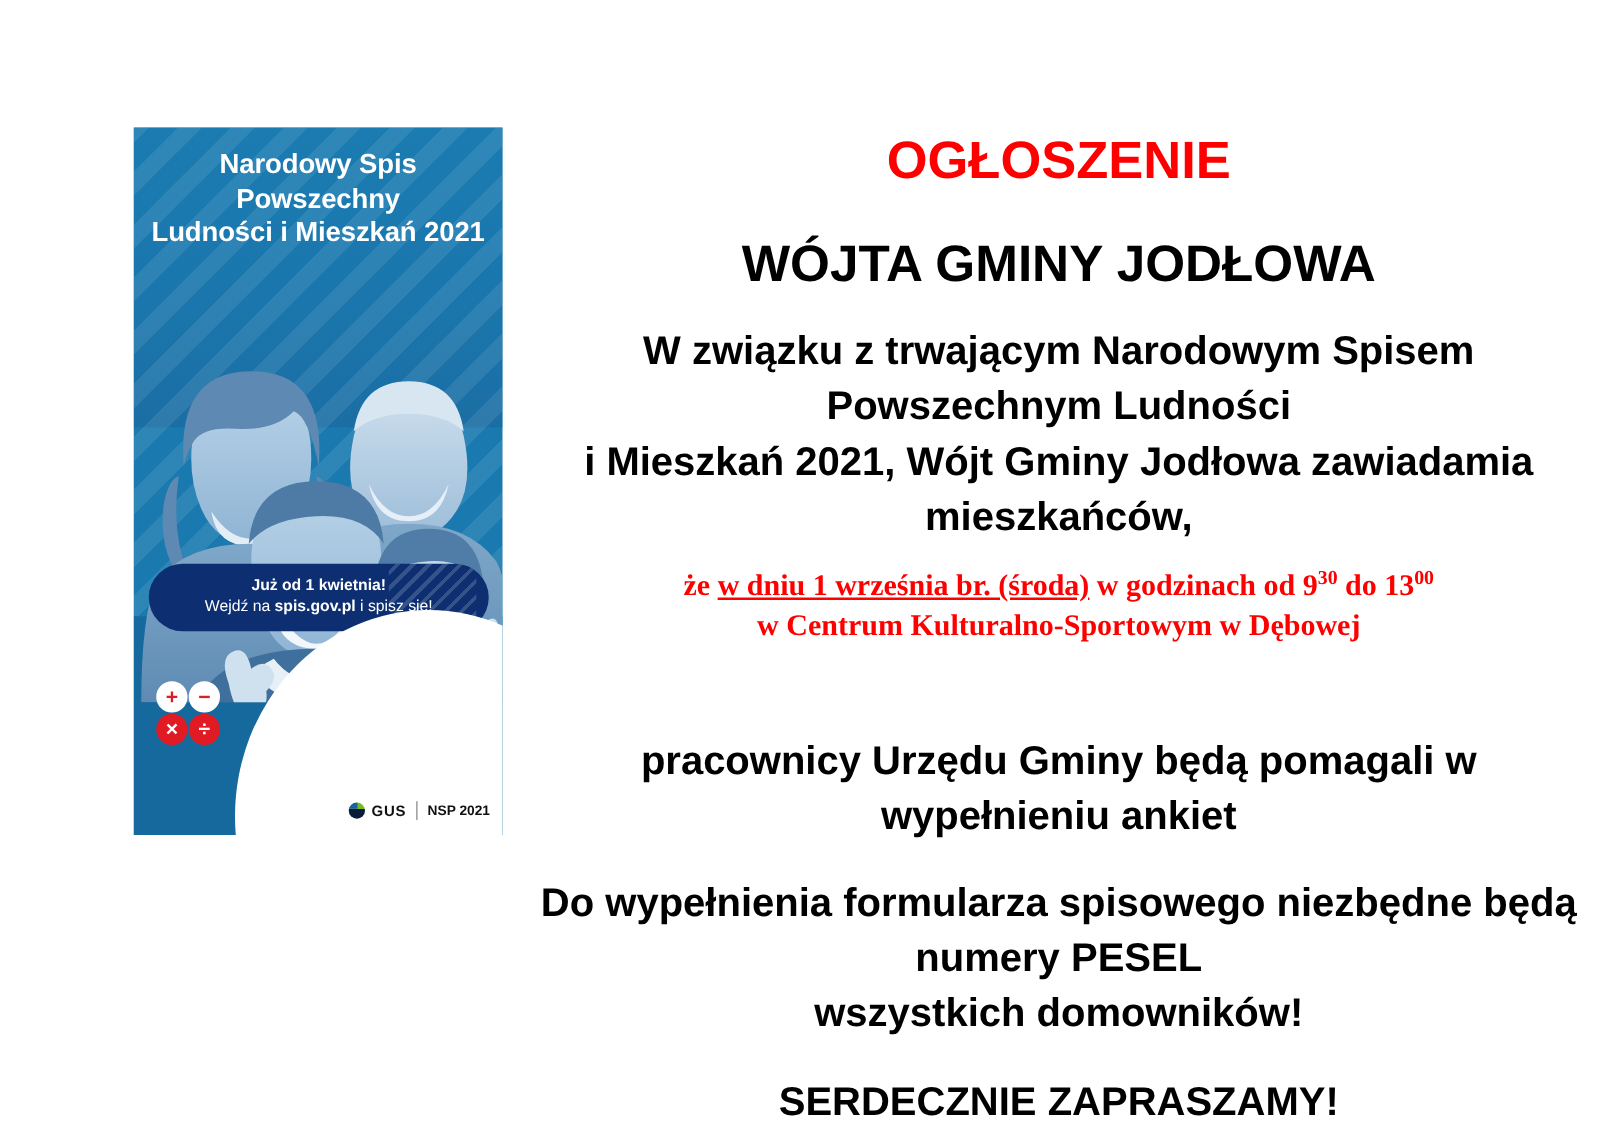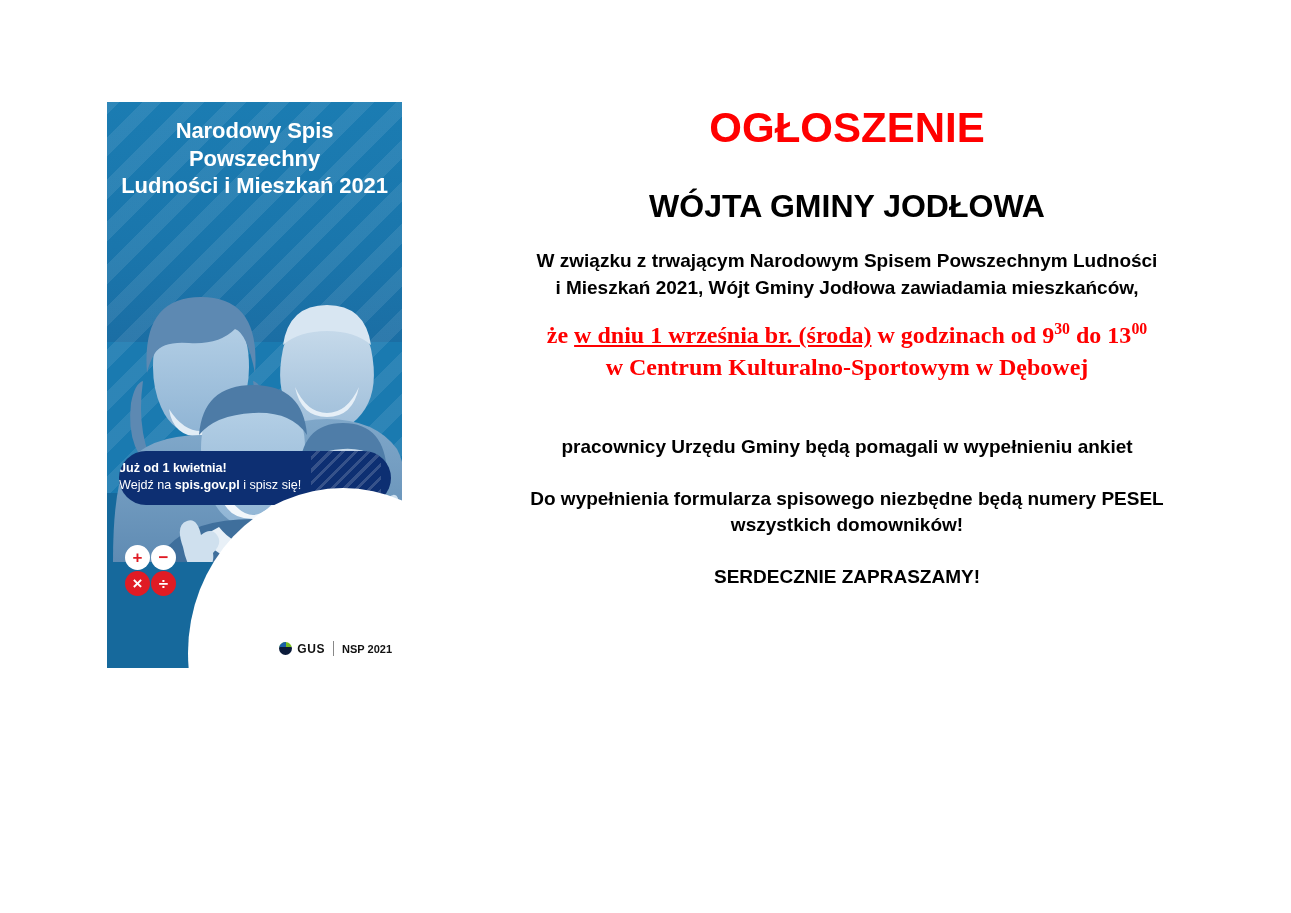--- a/index.html
+++ b/index.html
@@ -87,21 +87,21 @@
     background-image: repeating-linear-gradient(
       -45deg,
       rgba(255,255,255,0.17) 0px,
       rgba(255,255,255,0.17) 3px,
       rgba(255,255,255,0) 3px,
       rgba(255,255,255,0) 9px);
   }
   .cta-text {
     position: relative;
     z-index: 2;
-    text-align: left;
+    text-align: center;
     color: #ffffff;
     font-size: 12.6px;
     line-height: 1.38;
     padding-top: 9px;
   }
   .cta-l1 { font-weight: bold; }
   .cta-l2 { font-weight: normal; }
   .cta-l2 b { font-weight: bold; }
 
   
@@ -189,28 +189,28 @@
   .h-announce {
     color: #ff0000;
     font-size: 42px;
     font-weight: bold;
     letter-spacing: 0px;
     margin: 0;
     line-height: 1.1;
   }
   .h-sub {
     color: #000000;
-    font-size: 32px;
+    font-size: 41px;
     font-weight: bold;
     margin: 38px 0 0 0;
     line-height: 1.1;
   }
   .p-body {
     color: #000000;
-    font-size: 19px;
+    font-size: 32px;
     font-weight: bold;
     line-height: 1.38;
     margin: 26px 0 0 0;
   }
   .p-red {
     color: #ff0000;
     font-family: "Liberation Serif", serif;
     font-size: 24px;
     font-weight: bold;
     line-height: 1.35;

